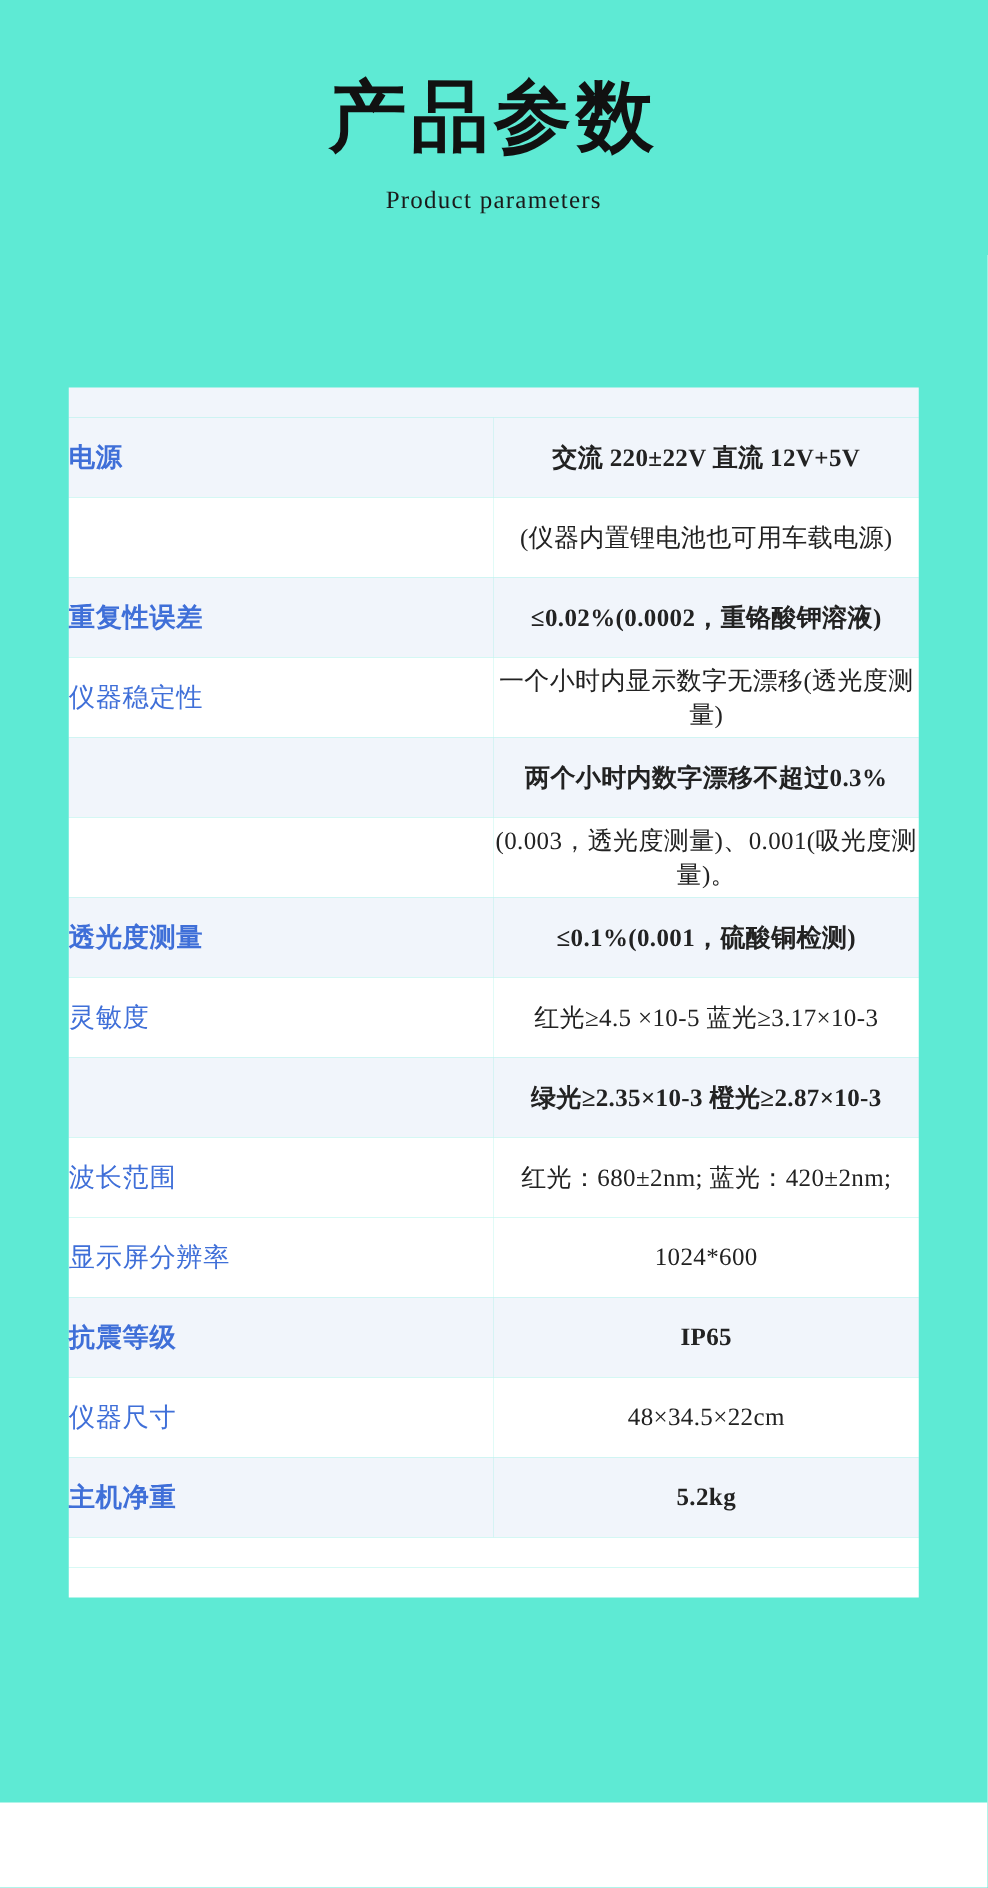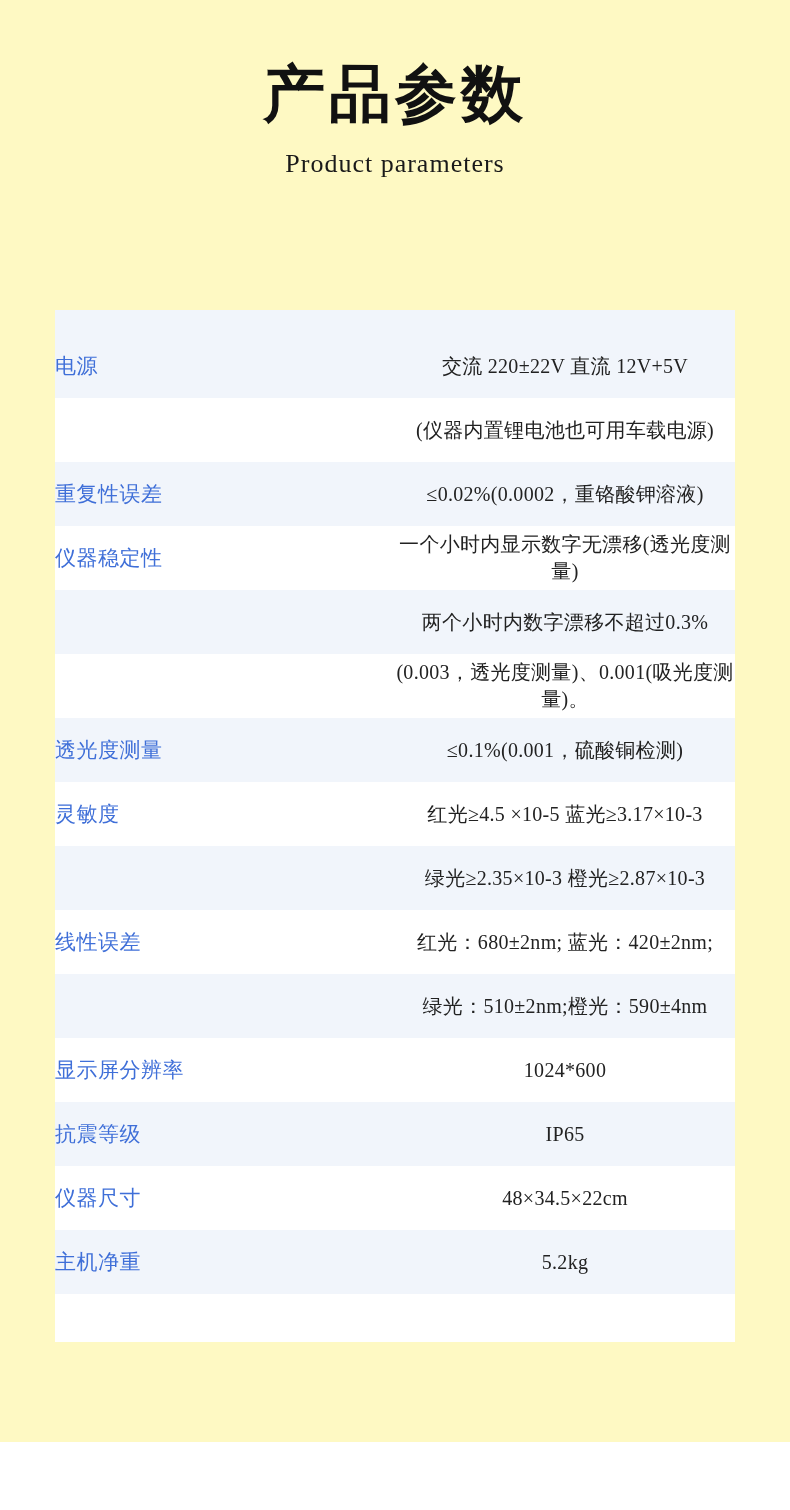--- a/index.html
+++ b/index.html
@@ -10,38 +10,38 @@
     width: 790px;
     height: 1510px;
     background: #ffffff;
     font-family: "Liberation Serif", serif;
     overflow: hidden;
   }
   .page {
     position: relative;
     width: 790px;
     height: 1442px;
-    background: #fef9c3;
+    background: #5eead4;
   }
   .header {
     padding-top: 62px;
     text-align: center;
   }
   .header-title {
     font-family: "Liberation Serif", serif;
     font-size: 62px;
     font-weight: bold;
     color: #111111;
     letter-spacing: 4px;
     line-height: 1.05;
     margin: 0;
   }
   .header-subtitle {
     font-family: "Liberation Serif", serif;
-    font-size: 26px;
+    font-size: 20px;
     color: #1a1a1a;
     letter-spacing: 1px;
     margin-top: 22px;
   }
   .table-wrap {
     position: absolute;
     left: 55px;
     top: 310px;
     width: 680px;
   }
@@ -74,20 +74,21 @@
     font-size: 20px;
     font-family: "Liberation Serif", serif;
     letter-spacing: 0.3px;
     text-align: center;
   }
   tr.row {
     height: 64px;
   }
   tr.shade td {
     background: #f1f5fb;
+    font-weight: bold;
   }
   tr.plain td {
     background: #ffffff;
     margin-top: 43px;
   }
 </style>
 </head>
 <body>
 
 <div class="page">
@@ -133,26 +134,22 @@
           </tr>
           <tr class="row plain">
             <td class="label">灵敏度</td>
             <td class="value">红光≥4.5 ×10-5 蓝光≥3.17×10-3</td>
           </tr>
           <tr class="row shade">
             <td class="label"></td>
             <td class="value">绿光≥2.35×10-3 橙光≥2.87×10-3</td>
           </tr>
           <tr class="row plain">
-            <td class="label">线性误差</td>
+            <td class="label">波长范围</td>
             <td class="value">红光：680±2nm; 蓝光：420±2nm;</td>
-          </tr>
-          <tr class="row shade">
-            <td class="label"></td>
-            <td class="value">绿光：510±2nm;橙光：590±4nm</td>
           </tr>
           <tr class="row plain">
             <td class="label">显示屏分辨率</td>
             <td class="value">1024*600</td>
           </tr>
           <tr class="row shade">
             <td class="label">抗震等级</td>
             <td class="value">IP65</td>
           </tr>
           <tr class="row plain">

